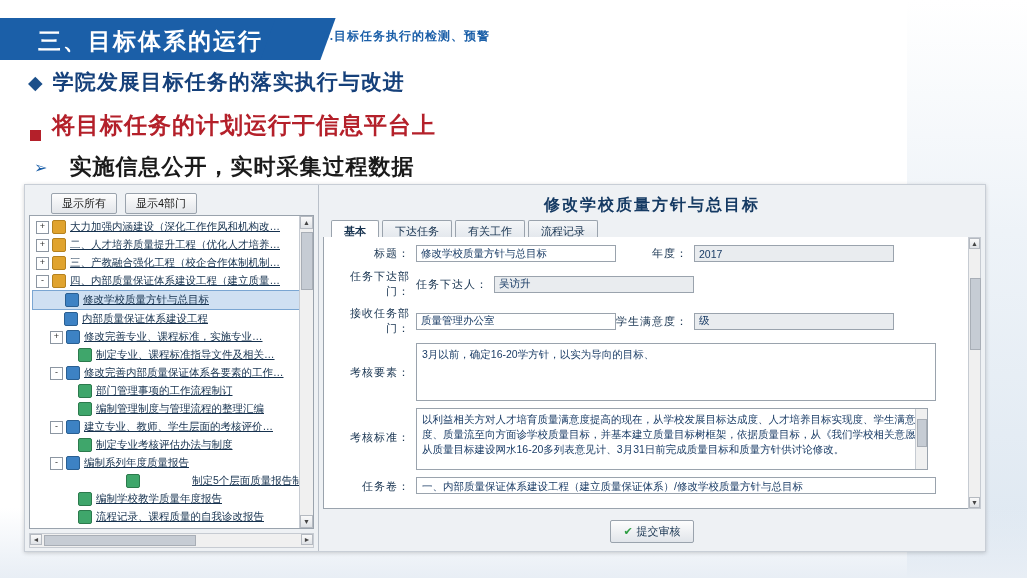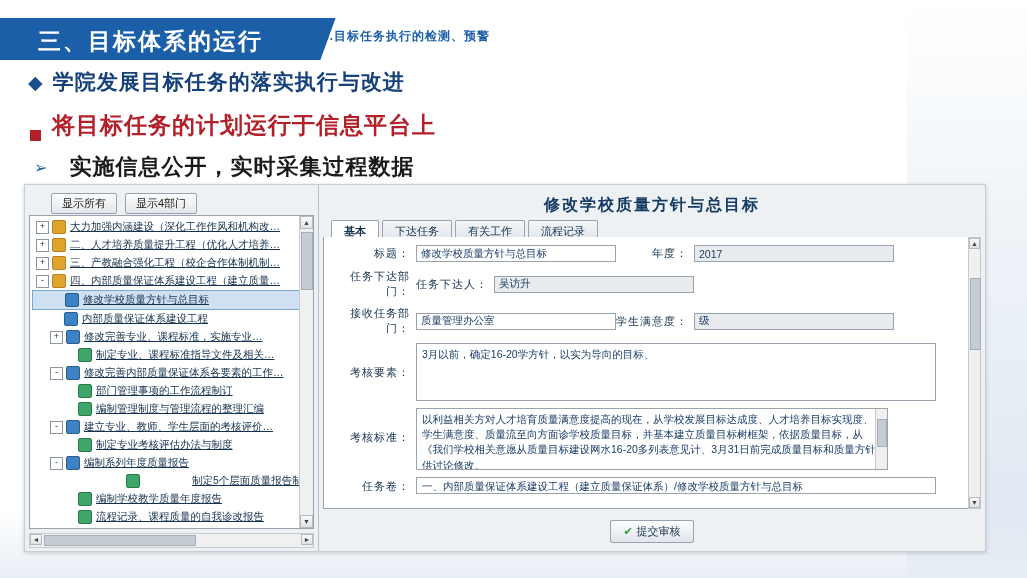--- a/index.html
+++ b/index.html
@@ -379,21 +379,21 @@
 
       <div class="row" style="align-items:flex-start;margin-top:4px;">
         <div class="lab" style="margin-top:22px;">考核要素：</div>
         <div class="area" style="width:520px;height:58px;">
           <span>3月以前，确定16-20学方针，以实为导向的目标、</span>
         </div>
       </div>
 
       <div class="row" style="align-items:flex-start;margin-top:6px;">
         <div class="lab" style="margin-top:22px;">考核标准：</div>
-        <div class="area" style="width:472px;height:62px;">
+        <div class="area" style="width:512px;height:62px;">
           <span>以利益相关方对人才培育质量满意度提高的现在，从学校发展目标达成度、人才培养目标实现度、学生满意度、质量流至向方面诊学校质量目标，并基本建立质量目标树框架，依据质量目标，从《我们学校相关意愿从质量目标建设网水16-20多列表意见计、3月31日前完成质量目标和质量方针供讨论修改。</span>
           <span class="sb">
               <i></i>
             </span>
         </div>
       </div>
 
       <div class="row" style="align-items:flex-start;margin-top:6px;">
         <div class="lab" style="margin-top:2px;">任务卷：</div>
         <div class="area" style="width:520px;height:17px;padding-top:1px;">

